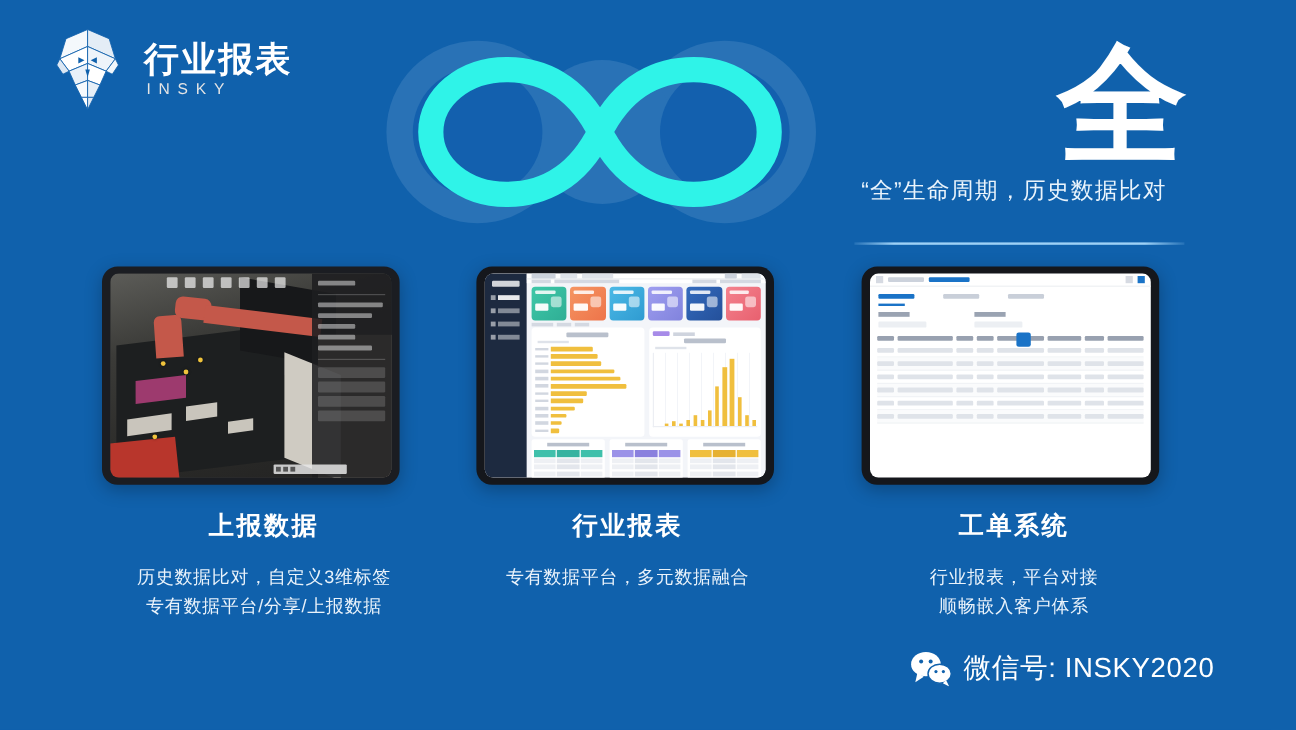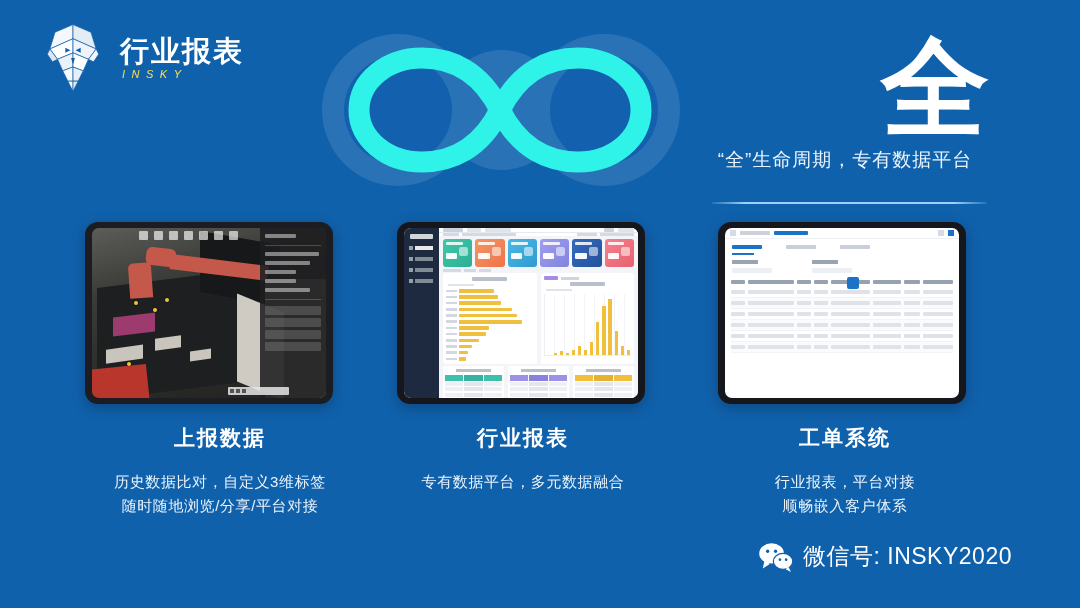--- a/index.html
+++ b/index.html
@@ -24,22 +24,22 @@
 
   
   .logo { position:absolute; left:40px; top:22px; display:flex; align-items:center; gap:14px; }
   .logo-mark { width:66px; height:72px; }
   .logo-text { display:flex; flex-direction:column; gap:2px; }
   .logo-cn {
     font-size:29px; font-weight:bold; color:#ffffff; letter-spacing:2px;
     line-height:1.05;
   }
   .logo-en {
-    font-size:11px; color:#fde047; letter-spacing:6.5px; font-weight:normal;
-    line-height:1.1; padding-left:2px;font-style:italic;
+    font-size:13px; color:#e5e5e5; letter-spacing:6.5px; font-weight:normal;
+    line-height:1.1; padding-left:2px;
   }
 
   
   .big-char {
     position:absolute; left:860px; top:34px; width:150px;
     text-align:center; color:#ffffff;
     font-size:108px; font-weight:bold; line-height:1;
     font-family:"DejaVu Sans","Liberation Sans",sans-serif;
   }
   .tagline {
@@ -247,21 +247,21 @@
 </div>
 <div class="infinity">
   <svg viewBox="0 0 350 140" width="350" height="140">
     <path d="M175 70 C155 30 125 18 97 18 C62 18 34 41 34 70 C34 99 62 122 97 122
              C125 122 155 110 175 70 C195 30 225 18 253 18 C288 18 316 41 316 70
              C316 99 288 122 253 122 C225 122 195 110 175 70 Z" fill="none" stroke="#2FF3E8" stroke-width="21" stroke-linecap="round"></path>
   </svg>
 </div>
 
 <div class="big-char">全</div>
-<div class="tagline">“全”生命周期，专有数据平台</div>
+<div class="tagline">“全”生命周期，历史数据比对</div>
 <div class="divider"></div>
 
 <div class="cards">
 
   <div class="card card-1">
     <div class="tablet tablet-1">
       <div class="screen s1">
         <div class="s1-sky"></div>
         <div class="s1-roof-dark"></div>
         <div class="s1-roof-dark2"></div>
@@ -686,21 +686,21 @@
         </div>
       </div>
     </div>
   </div>
 </div>
 
 <div class="caption cap-1">
   <div class="cap-title">上报数据</div>
   <div class="cap-lines">
     <div>历史数据比对，自定义3维标签</div>
-    <div>随时随地浏览/分享/平台对接</div>
+    <div>专有数据平台/分享/上报数据</div>
   </div>
 </div>
 <div class="caption cap-2">
   <div class="cap-title">行业报表</div>
   <div class="cap-lines">
     <div>专有数据平台，多元数据融合</div>
   </div>
 </div>
 <div class="caption cap-3">
   <div class="cap-title">工单系统</div>

